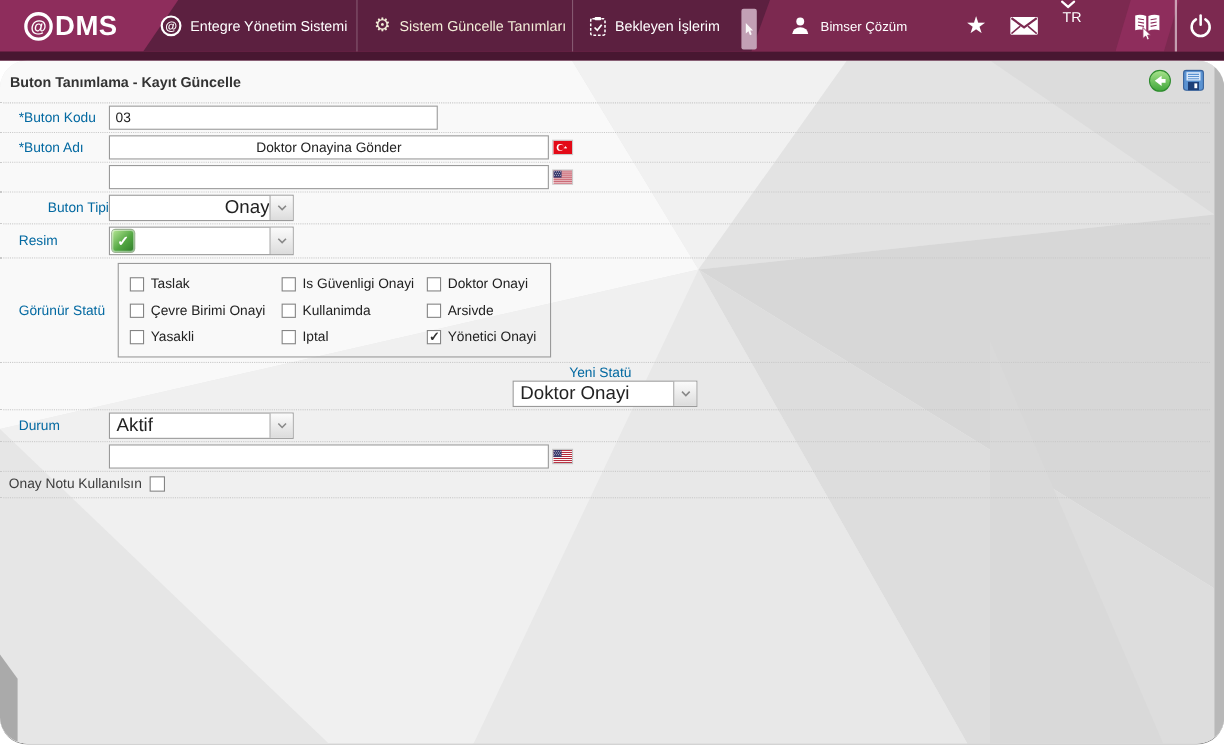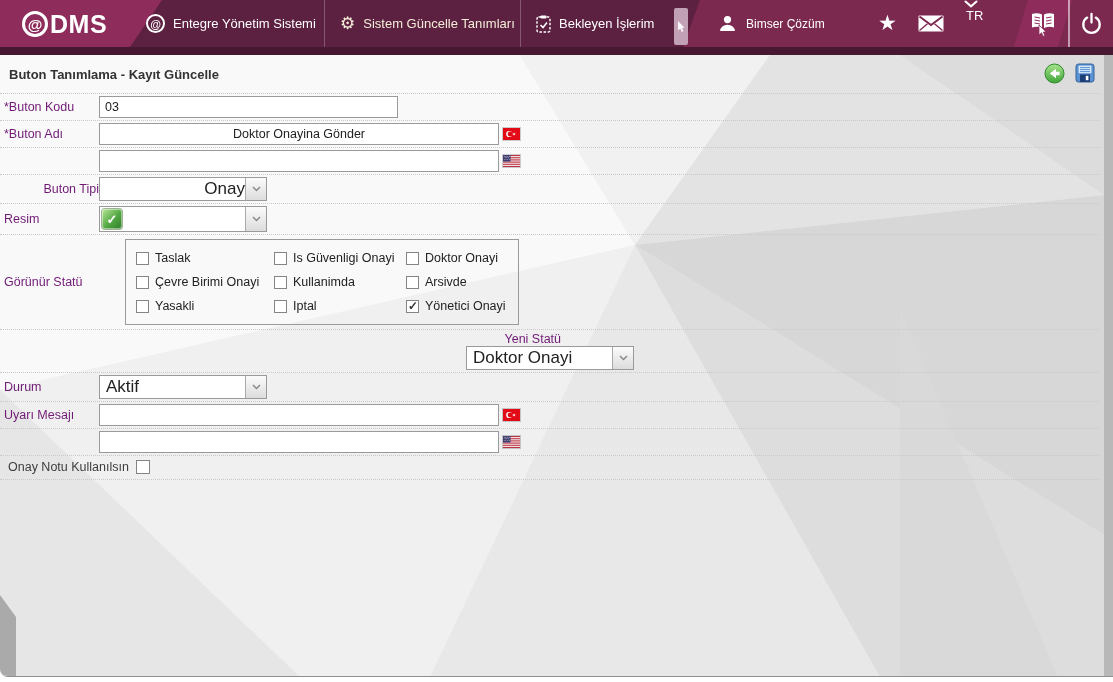--- a/index.html
+++ b/index.html
@@ -38,50 +38,50 @@
     color:#fff; font-size:12px; z-index:3; }
   .hicon { position:absolute; top:0; height:47px; display:flex; align-items:center; z-index:3; color:#fff; }
   .star-glyph { font-size:21px; line-height:21px; font-family:"DejaVu Sans", sans-serif; }
   .lang-label { font-size:13px; color:#fff; margin-left:8px; }
   .help-chip { position:absolute; left:1014px; top:0; width:58px; height:47px; background:#8E2D5C;
     clip-path:polygon(14px 0,100% 0,calc(100% - 14px) 100%,0 100%); z-index:2; display:flex; align-items:center; justify-content:center; }
   .power-sep { position:absolute; left:1068px; top:0; width:2px; height:47px; background:rgba(255,255,255,.55); z-index:3; }
 
   
   .content { position:absolute; left:0; top:55px; width:1113px; height:622px;
-    border-bottom:1px solid #8f8f8f; border-bottom-left-radius:8px; overflow:hidden; }
+    border-bottom:1px solid #8f8f8f; border-bottom-left-radius:8px; overflow:hidden;border-radius:25px; }
   .bg-poly { position:absolute; left:0; top:0; z-index:0; }
   .content-inner { position:absolute; left:0; top:0; width:100%; height:100%; z-index:1; }
 
   .page-title { position:absolute; left:9px; top:12px; font-size:13px; font-weight:bold; color:#333; }
   .toolbar { position:absolute; right:17px; top:7px; display:flex; gap:9px; }
   .tool-btn { width:22px; height:22px; display:flex; align-items:center; justify-content:center; cursor:pointer; }
 
   .form-rows { position:absolute; left:0; top:38px; width:1100px; border-top:1px dotted #c9c9c9; }
   .row { display:flex; align-items:center; border-bottom:1px dotted #c9c9c9; padding:2px 0; min-height:26px; }
-  .row .flabel { width:99px; padding-left:4px; font-size:12.5px; color:#701a75; flex:none; }
+  .row .flabel { width:99px; padding-left:17px; font-size:12.5px; color:#0369a1; flex:none; }
   .tinput { height:22px; border:1px solid #9a9a9a; background:#fff; font-size:12.5px; color:#222;
     padding:0 5px; font-family:"Liberation Sans", sans-serif; outline:none; }
   .w-kodu { width:299px; }
   .w-wide { width:400px;text-align:center; }
   .flag { width:17px; height:12px; margin-left:4px; flex:none; box-shadow:0 0 0 1px rgba(0,0,0,.18); }
 
   .select { width:168px; height:24px; border:1px solid #9a9a9a; background:#fff; display:flex; align-items:center;
     cursor:pointer; }
   .select .sel-text { flex:1; font-size:17px; color:#222; padding-left:6px; white-space:nowrap; overflow:hidden; }
   .sel-btn { width:21px; height:100%; border-left:1px solid #aaa; background:linear-gradient(#fbfbfb,#dcdcdc);
     display:flex; align-items:center; justify-content:center; flex:none; }
   .select.tall { height:26px; }
   .resim-img { width:20px; height:20px; margin-left:2px; border-radius:3px;
     background:linear-gradient(135deg,#b7e795 0%,#53a743 55%,#2e7d28 100%);
     box-shadow:inset 0 0 0 1px rgba(255,255,255,.45), 0 0 0 1px #9db394;
     display:flex; align-items:center; justify-content:center; color:#fff; font-weight:bold; font-size:13px; }
   .resim-img::after { content:"✓"; }
 
-  .group-box { margin-left:26px; width:394px; border:1px solid #9a9a9a; padding:11px 6px 11px 10px;
+  .group-box { margin-left:8px; width:394px; border:1px solid #9a9a9a; padding:11px 6px 11px 10px;
     display:grid; grid-template-columns:138px 132px 116px; row-gap:10px; }
   .cb-item { display:flex; align-items:center; font-size:12.5px; color:#222; cursor:default; }
   .cb { width:13px; height:13px; border:1px solid #848484; background:#fff; flex:none; margin-right:6px;
     position:relative; cursor:pointer; }
   .cb.checked::after { content:"✓"; position:absolute; left:1px; top:-2px; font-size:12px; font-weight:bold; color:#333; }
   .cb-lg { width:14px; height:14px; }
 
   .onay-row { display:flex; align-items:center; padding:4px 0 5px 8px; min-height:24px; }
   .onay-row .flabel-inline { font-size:12.5px; color:#3d3d3d; }
   .onay-row .cb { margin-left:7px; margin-right:0; }
@@ -350,30 +350,20 @@
         <div class="select">
           <span class="sel-text">Aktif</span>
           <span class="sel-btn">
             <svg width="9" height="6" viewBox="0 0 9 6">
               <polyline points="1,1 4.5,4.6 8,1" fill="none" stroke="#888" stroke-width="1.4"></polyline>
             </svg>
           </span>
         </div>
       </div>
 
-      <div class="row">
-        <span class="flabel">Uyarı Mesajı</span>
-        <input class="tinput w-wide" type="text" value="" style="">
-        <svg class="flag" viewBox="0 0 17 12">
-          <rect width="17" height="12" fill="#E30A17"></rect>
-          <circle cx="6.2" cy="6" r="3.1" fill="#fff"></circle>
-          <circle cx="7.1" cy="6" r="2.5" fill="#E30A17"></circle>
-          <polygon points="11.1,4.5 11.55,5.6 12.7,5.6 11.8,6.35 12.15,7.5 11.1,6.8 10.05,7.5 10.4,6.35 9.5,5.6 10.65,5.6" fill="#fff"></polygon>
-        </svg>
-      </div>
 
       <div class="row">
         <span class="flabel"></span>
         <input class="tinput w-wide" type="text" value="" style="">
         <svg class="flag" viewBox="0 0 17 12">
           <rect width="17" height="12" fill="#fff"></rect>
           <g fill="#B22234">
             <rect y="0" width="17" height="0.92"></rect>
               <rect y="1.85" width="17" height="0.92"></rect>
             <rect y="3.69" width="17" height="0.92"></rect>

